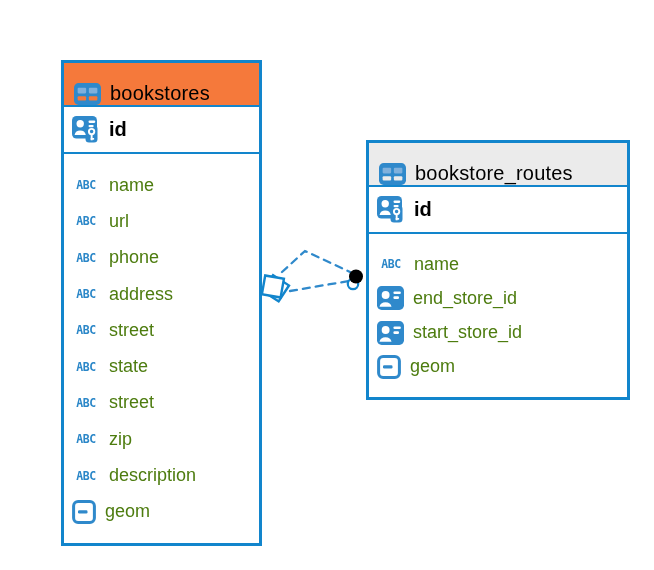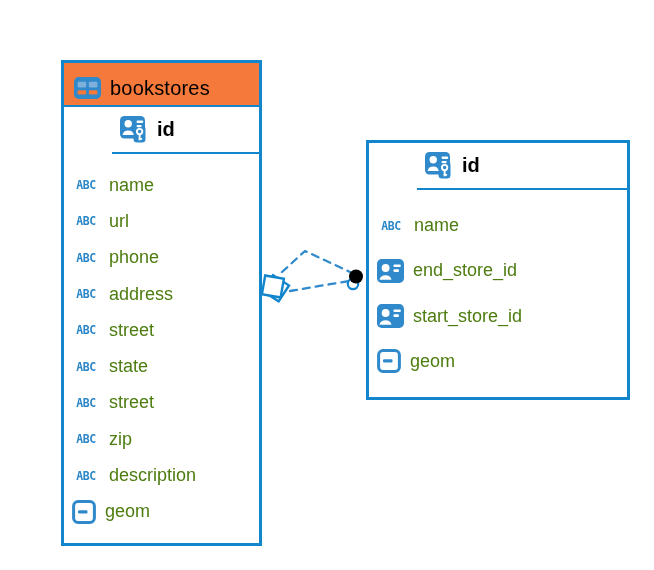--- a/index.html
+++ b/index.html
@@ -8,27 +8,27 @@
     font-family:"Liberation Sans", sans-serif;
     -webkit-font-smoothing:antialiased;
   }
   .canvas{position:relative;width:654px;height:570px;background:#ffffff;overflow:hidden;}
   .connector-overlay{position:absolute;left:0;top:0;width:654px;height:570px;z-index:5;}
   .entity{
     position:absolute;background:#ffffff;border:3px solid var(--accent);
     box-sizing:border-box;display:flex;flex-direction:column;z-index:2;
   }
   .entity-header{
-    flex:0 0 44px;display:flex;align-items:flex-start;gap:9px;padding:14px 0 0 10px;
+    flex:0 0 44px;display:flex;align-items:flex-end;gap:9px;padding:14px 0 0 10px;
     border-bottom:2px solid var(--accent);box-sizing:border-box;
   }
   .entity-title{font-size:20px;color:#000;white-space:nowrap;letter-spacing:.2px;}
   .pk-row{
     flex:0 0 47px;display:flex;align-items:center;gap:9px;padding:0 0 0 8px;
-    border-bottom:2px solid var(--accent);box-sizing:border-box;background:#fff;margin-left:48px;
+    border-bottom:2px solid var(--accent);box-sizing:border-box;background:#fff;
   }
   .pk-label{font-size:20px;font-weight:700;color:#000;}
   .fields{flex:1 1 auto;display:flex;flex-direction:column;justify-content:space-around;padding:13px 0;}
   .field-row{display:flex;align-items:center;gap:9px;padding-left:8px;min-height:0;flex:1 1 0;}
   .field-label{font-size:18px;color:#4d7c0f;white-space:nowrap;}
   .icon-cell{display:inline-flex;align-items:center;justify-content:center;flex:0 0 auto;}
   .abc-glyph{
     font-family:"DejaVu Sans Mono", monospace;font-weight:700;font-size:11.5px;
     color:#2b87c8;letter-spacing:-0.5px;width:28px;display:inline-block;text-align:center;
     transform:scaleY(1.05);
@@ -145,20 +145,32 @@
             <svg width="24" height="24" viewBox="0 0 24 24" xmlns="http://www.w3.org/2000/svg">
               <rect x="1.6" y="1.6" width="20.8" height="20.8" rx="4.5" fill="none" stroke="#2f89cb" stroke-width="3"></rect>
               <rect x="6" y="10.3" width="9.5" height="3.2" rx="1.2" fill="#2f89cb"></rect>
             </svg>
           </span>
           <span class="field-label">geom</span>
         </div>
       </div>
     </div>
     <div class="entity" style="--accent: #1285cc; left: 366px; top: 140px; width: 264px; height: 260px;">
+      <div class="entity-header" style="background: rgb(235, 235, 235);">
+        <span class="icon-cell">
+          <svg width="27" height="22" viewBox="0 0 26 21" xmlns="http://www.w3.org/2000/svg">
+            <rect x="0" y="0" width="26" height="21" rx="4.5" fill="#2f89cb"></rect>
+            <rect x="3.5" y="4.5" width="8.2" height="5.4" rx="1" fill="#7fb0dc"></rect>
+            <rect x="14.3" y="4.5" width="8.2" height="5.4" rx="1" fill="#7fb0dc"></rect>
+            <rect x="3.5" y="12.6" width="8.2" height="4.2" rx="1" fill="#ebebeb"></rect>
+            <rect x="14.3" y="12.6" width="8.2" height="4.2" rx="1" fill="#ebebeb"></rect>
+          </svg>
+        </span>
+        <span class="entity-title">bookstore_routes</span>
+      </div>
       <div class="pk-row">
         <span class="icon-cell">
           <svg width="28" height="28" viewBox="0 0 28 28" xmlns="http://www.w3.org/2000/svg">
             <rect x="0" y="0" width="25" height="22.5" rx="4.5" fill="#2f89cb"></rect>
             <rect x="13.5" y="9.5" width="12" height="17" rx="3.5" fill="#2f89cb"></rect>
             <circle cx="8.2" cy="7.8" r="3.7" fill="#fff"></circle>
             <path d="M 2.6 19 a 5.7 5.4 0 0 1 11.2 0 z" fill="#fff"></path>
             <rect x="16.5" y="4.6" width="6.8" height="2.3" rx="1.1" fill="#fff"></rect>
             <rect x="16.5" y="8.9" width="5.2" height="2.3" rx="1.1" fill="#fff"></rect>
             <circle cx="19.6" cy="15.6" r="2.7" fill="none" stroke="#fff" stroke-width="1.9"></circle>

